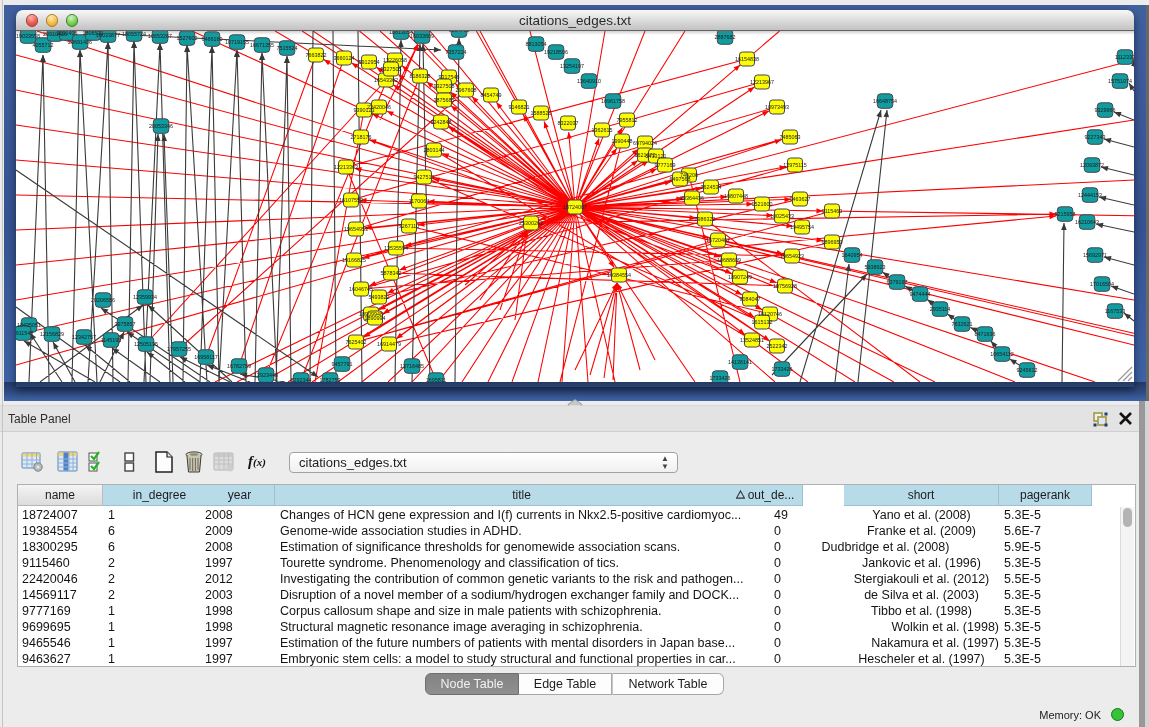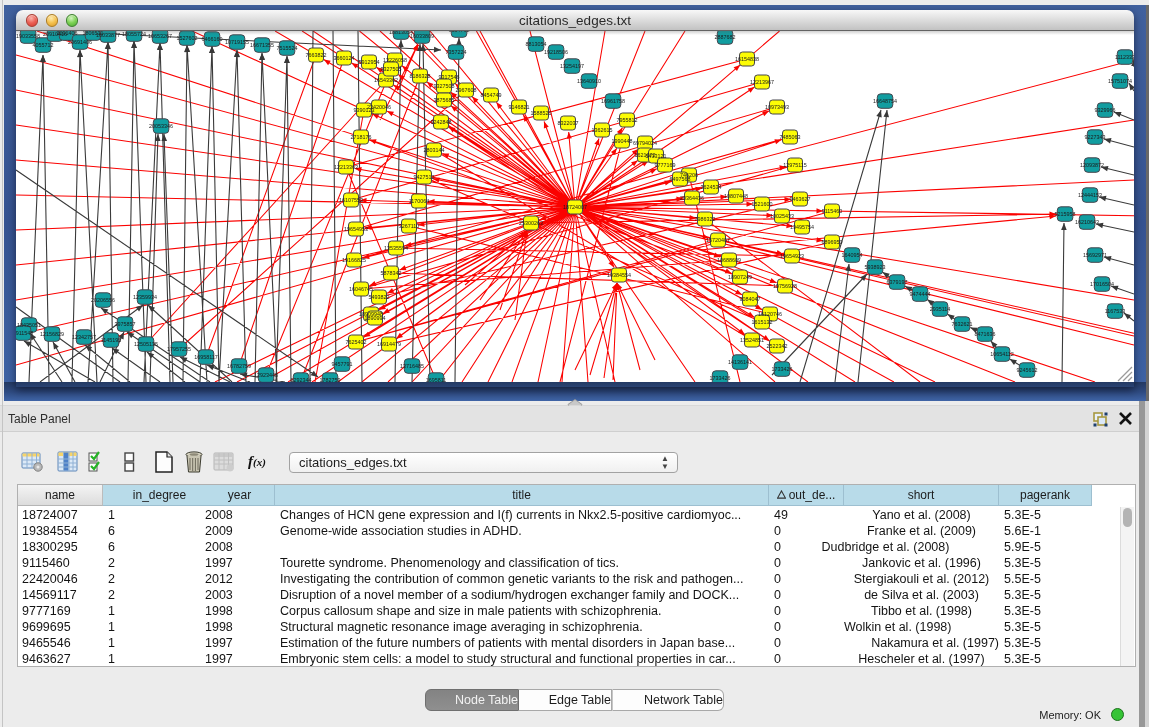--- a/index.html
+++ b/index.html
@@ -20,21 +20,21 @@
 #tbl{position:absolute;left:17px;top:83px;width:1119px;height:183px;background:#fff;border:1px solid #b0b0b0}
 .hc{position:absolute;top:0;height:21px;font-size:12px;color:#1c1c1c;text-align:center;line-height:21px;border-right:1px solid #9dbfd0;border-bottom:1px solid #9dbfd0;background:#b8dbe9}
 .hc:first-child{border-right:1px solid #bcbcbc;border-bottom:1px solid #b5b5b5}
 .hb{}
 #rows{position:absolute;left:0;top:22px;width:1117px;height:160px}
 .tr{position:absolute;left:0;width:1117px;height:16px;font-size:12.5px;color:#141414}
 .tr span{position:absolute;top:1px;white-space:nowrap}
 #vsb{position:absolute;right:1px;top:22px;width:14px;height:159px;background:#f4f4f4;border-left:1px solid #dcdcdc}
 #vsb i{position:absolute;left:2px;top:1px;width:9px;height:19px;background:#b4b4b4;border-radius:5px}
 #tabs{position:absolute;left:425px;top:272px;height:22px;font-size:12.5px}
-.seg{position:absolute;top:16px;height:22px;line-height:21px;text-align:right;background:#fdfdfd;border:1px solid #a8a8a8;color:#1c1c1c}
+.seg{position:absolute;top:0;height:22px;line-height:21px;text-align:center;background:#fdfdfd;border:1px solid #a8a8a8;color:#1c1c1c}
 #mem{position:absolute;right:39px;top:308px;font-size:11px;color:#1c1c1c}
 #dot{position:absolute;right:16px;top:307px;width:13px;height:13px;border-radius:50%;background:#35c435;border:1.5px solid #1d701d}
 #redge-top{position:absolute;right:0;top:5px;width:3px;height:396px;background:#686868}
 #redge-bot{position:absolute;right:4px;top:401px;width:6px;height:326px;background:#989898;box-shadow:4px 0 0 #d4d4d4}
 #ledge{position:absolute;left:2px;top:0;width:1px;height:727px;background:#c4c4c4}
 </style></head><body>
 <div id="app">
 <div id="desktop">
  <div id="shadowband" style="position:absolute;left:0;top:377px;width:1142px;height:19px;background:linear-gradient(#243a63,#2e4a80 50%,#3f64a6)"></div>
  <div id="win">
@@ -549,21 +549,21 @@
             <circle cx="18" cy="18" r="3.4" fill="#b5b5b5"></circle>
           </svg></div>
         <div style="position:absolute;left:248px;top:3px;font-family:'Liberation Serif',serif;font-style:italic;font-weight:bold;font-size:15px;color:#111">f<span style="font-size:11px">(x)</span></div>
       </div>
  <div id="combo">citations_edges.txt<span class="ar">▲<br>▼</span></div>
  <div id="tbl">
         <div class="hc" style="left:0px;width:85px;background:linear-gradient(#f4f4f4,#dcdcdc);">name</div>
         <div class="hc hb" style="left:85px;width:114px">in_degree</div>
         <div class="hc hb" style="left:187px;width:70px">year</div>
         <div class="hc hb" style="left:257px;width:494px">title</div>
-        <div class="hc hb" style="left:751px;width:75px"><svg width="9" height="9" viewBox="0 0 10 10" style="margin-right:3px">
+        <div class="hc hb" style="left:710px;width:75px"><svg width="9" height="9" viewBox="0 0 10 10" style="margin-right:3px">
             <path d="M5 1L9.4 9H0.6Z" fill="none" stroke="#333" stroke-width="1.2"></path>
           </svg>out_de...</div>
         <div class="hc hb" style="left:826px;width:155px">short</div>
         <div class="hc hb" style="left:981px;width:93px">pagerank</div>
         <div id="rows">
           <div class="tr" style="top:0px">
             <span style="left:4px">18724007</span>
             <span style="left:90px">1</span>
             <span style="left:187px">2008</span>
             <span style="left:262px">Changes of HCN gene expression and I(f) currents in Nkx2.5-positive cardiomyoc...</span>
@@ -571,26 +571,27 @@
             <span style="left:826px;width:155px;text-align:center">Yano et al. (2008)</span>
             <span style="left:986px">5.3E-5</span>
           </div>
           <div class="tr" style="top:16px">
             <span style="left:4px">19384554</span>
             <span style="left:90px">6</span>
             <span style="left:187px">2009</span>
             <span style="left:262px">Genome-wide association studies in ADHD.</span>
             <span style="left:756px">0</span>
             <span style="left:826px;width:155px;text-align:center">Franke et al. (2009)</span>
-            <span style="left:986px">5.6E-1</span>
+            <span style="left:986px">5.6E-7</span>
           </div>
           <div class="tr" style="top:32px">
             <span style="left:4px">18300295</span>
             <span style="left:90px">6</span>
             <span style="left:187px">2008</span>
+            <span style="left:262px">Estimation of significance thresholds for genomewide association scans.</span>
             <span style="left:756px">0</span>
             <span style="left:790px;width:155px;text-align:center">Dudbridge et al. (2008)</span>
             <span style="left:986px">5.9E-5</span>
           </div>
           <div class="tr" style="top:48px">
             <span style="left:4px">9115460</span>
             <span style="left:90px">2</span>
             <span style="left:187px">1997</span>
             <span style="left:262px">Tourette syndrome. Phenomenology and classification of tics.</span>
             <span style="left:756px">0</span>
@@ -623,21 +624,21 @@
             <span style="left:756px">0</span>
             <span style="left:826px;width:155px;text-align:center">Tibbo et al. (1998)</span>
             <span style="left:986px">5.3E-5</span>
           </div>
           <div class="tr" style="top:112px">
             <span style="left:4px">9699695</span>
             <span style="left:90px">1</span>
             <span style="left:187px">1998</span>
             <span style="left:262px">Structural magnetic resonance image averaging in schizophrenia.</span>
             <span style="left:756px">0</span>
-            <span style="left:826px;width:155px;text-align:left">Wolkin et al. (1998)</span>
+            <span style="left:826px;width:155px;text-align:right">Wolkin et al. (1998)</span>
             <span style="left:986px">5.3E-5</span>
           </div>
           <div class="tr" style="top:128px">
             <span style="left:4px">9465546</span>
             <span style="left:90px">1</span>
             <span style="left:187px">1997</span>
             <span style="left:262px">Estimation of the future numbers of patients with mental disorders in Japan base...</span>
             <span style="left:756px">0</span>
             <span style="left:826px;width:155px;text-align:right">Nakamura et al. (1997)</span>
             <span style="left:986px">5.3E-5</span>

